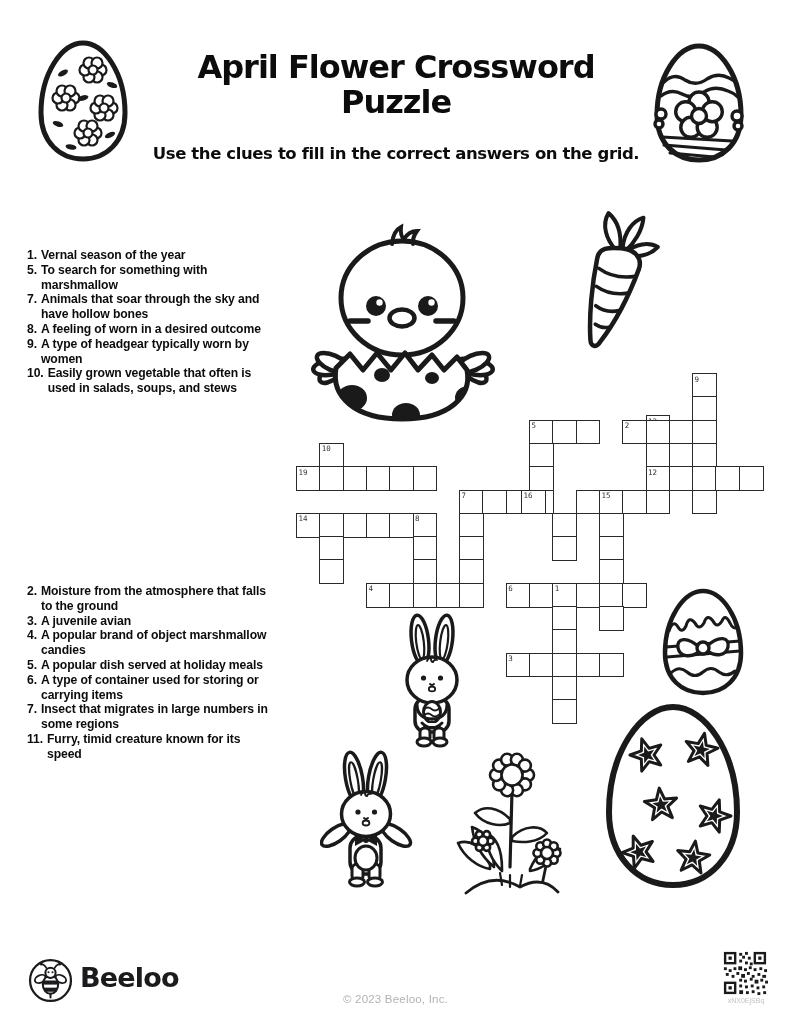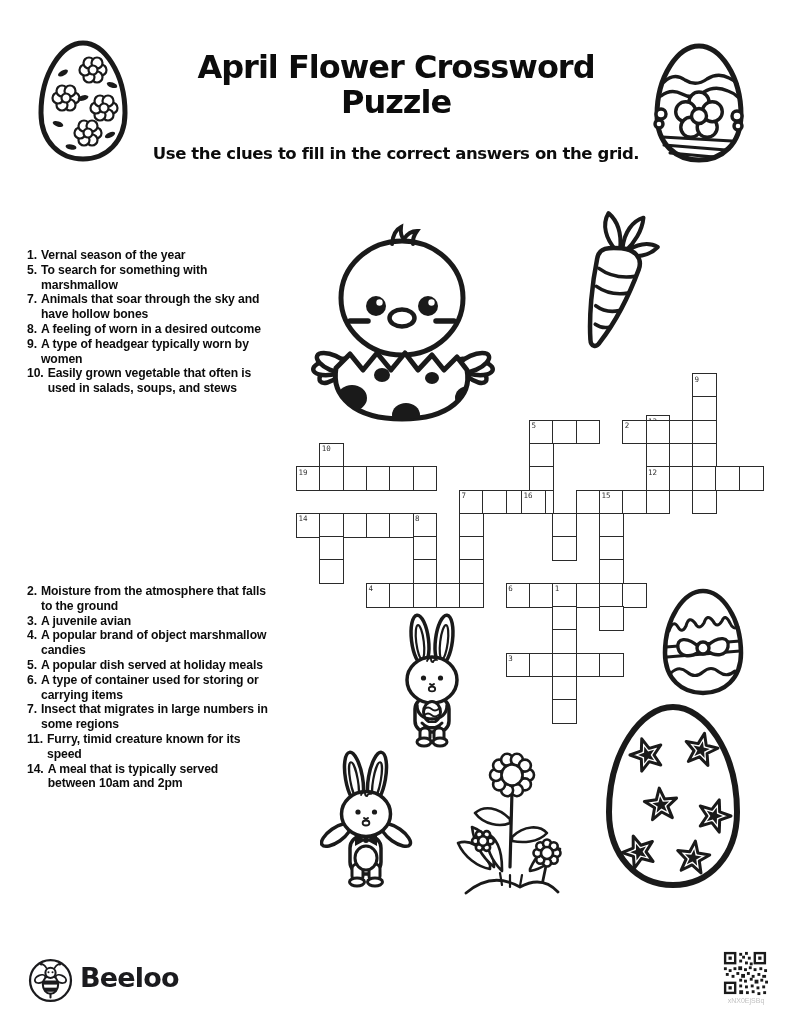--- a/index.html
+++ b/index.html
@@ -182,24 +182,20 @@
           <span class="clue-text">A type of container used for storing or carrying items</span>
         </div>
         <div class="clue">
           <span class="clue-num">7.</span>
           <span class="clue-text">Insect that migrates in large numbers in some regions</span>
         </div>
         <div class="clue">
           <span class="clue-num">11.</span>
           <span class="clue-text">Furry, timid creature known for its speed</span>
         </div>
-        <div class="clue">
-          <span class="clue-num">14.</span>
-          <span class="clue-text">A meal that is typically served between 10am and 2pm</span>
-        </div>
       </div>
   </div>
 
   <div class="grid-layer">
       <div class="cell" style="left: 692.1px; top: 373px;">
         <span class="cellnum">9</span>
       </div>
       <div class="cell" style="left: 645.5px; top: 415px;">
         <span class="cellnum">13</span>
       </div>
@@ -525,20 +521,21 @@
         <rect x="13" y="22" width="18" height="4"></rect>
         <rect x="13" y="29" width="18" height="4"></rect>
       </g>
       <circle cx="22" cy="14.5" r="5" fill="#fff" stroke-width="2"></circle>
       <circle cx="20" cy="14" r="1" fill="#1b1b1e" stroke="none"></circle>
       <circle cx="24" cy="14" r="1" fill="#1b1b1e" stroke="none"></circle>
       <path d="M22,35 L22,38.5" stroke-width="2"></path>
     </svg>
   </div>
   <div class="brand">Beeloo</div>
+  <div class="copyright">© 2023 Beeloo, Inc.</div>
 
   <div class="deco" style="left:722px;top:950px">
     <svg width="46" height="46" viewBox="0 0 48 48">
       <rect width="48" height="48" fill="#fff"></rect>
       <g fill="#1a1a1a">
         <rect x="2" y="2" width="13" height="13"></rect>
           <rect x="33" y="2" width="13" height="13"></rect>
           <rect x="2" y="33" width="13" height="13"></rect>
         <rect x="4.5" y="4.5" width="8" height="8" fill="#fff"></rect>
           <rect x="35.5" y="4.5" width="8" height="8" fill="#fff"></rect>

